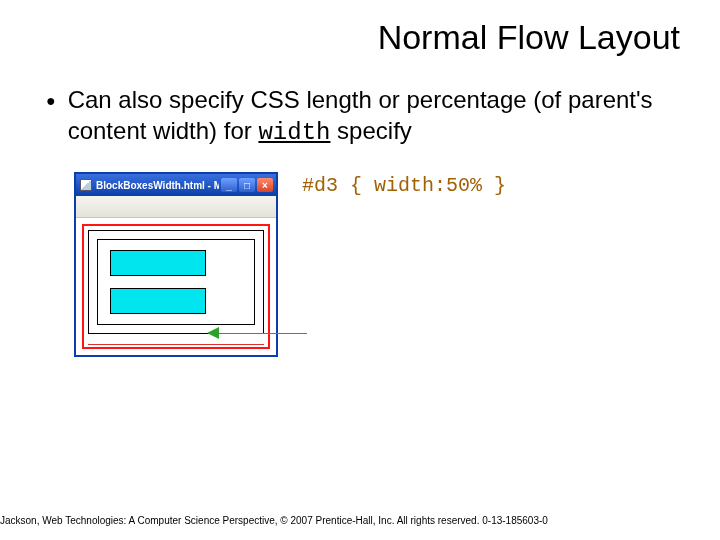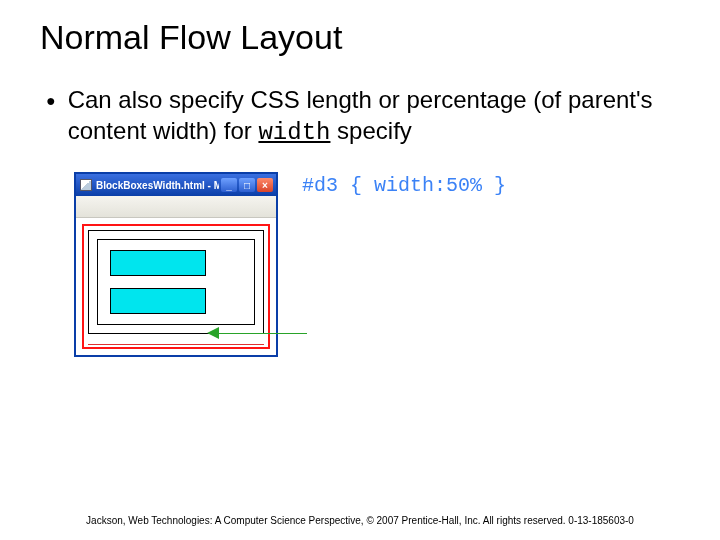--- a/index.html
+++ b/index.html
@@ -10,21 +10,21 @@
     font-family: Arial, Helvetica, sans-serif;
     background: #fff;
     color: #000;
     position: relative;
   }
   .slide {
     padding: 14px 40px 0 40px;
   }
   .title {
     font-size: 34px;
-    text-align: left;
+    text-align: right;
     margin: 4px 0 28px 0;
     font-weight: normal;
   }
   .bullet {
     display: flex;
     font-size: 24px;
     line-height: 1.28;
     margin-left: 6px;
     margin-bottom: 24px;
   }
@@ -115,21 +115,21 @@
     border-bottom: 1px solid #e03030;
     margin: 10px 4px 2px 4px;
   }
   
   .right {
     margin-left: 22px;
     padding-top: 2px;
   }
   .code {
     font-family: "Courier New", Courier, monospace;
-    color: #3b82f6;
+    color: #a16207;
     font-size: 20px;
     margin-bottom: 50px;
     margin-left: 2px;
   }
   .annot {
     font-size: 18px;
     line-height: 1.25;
     max-width: 340px;
   }
   .arrow {
@@ -152,21 +152,20 @@
     width: 0; height: 0;
     border-top: 6px solid transparent;
     border-bottom: 6px solid transparent;
     border-right: 12px solid #29a329;
   }
   
   .footer {
     position: absolute;
     left: 0; right: 0;
     bottom: 14px;
-    text-align: center;
     font-size: 10px;
     color: #000;
   }
 </style>
 </head>
 <body>
 
 <div class="slide">
   <h1 class="title">Normal Flow Layout</h1>
 

